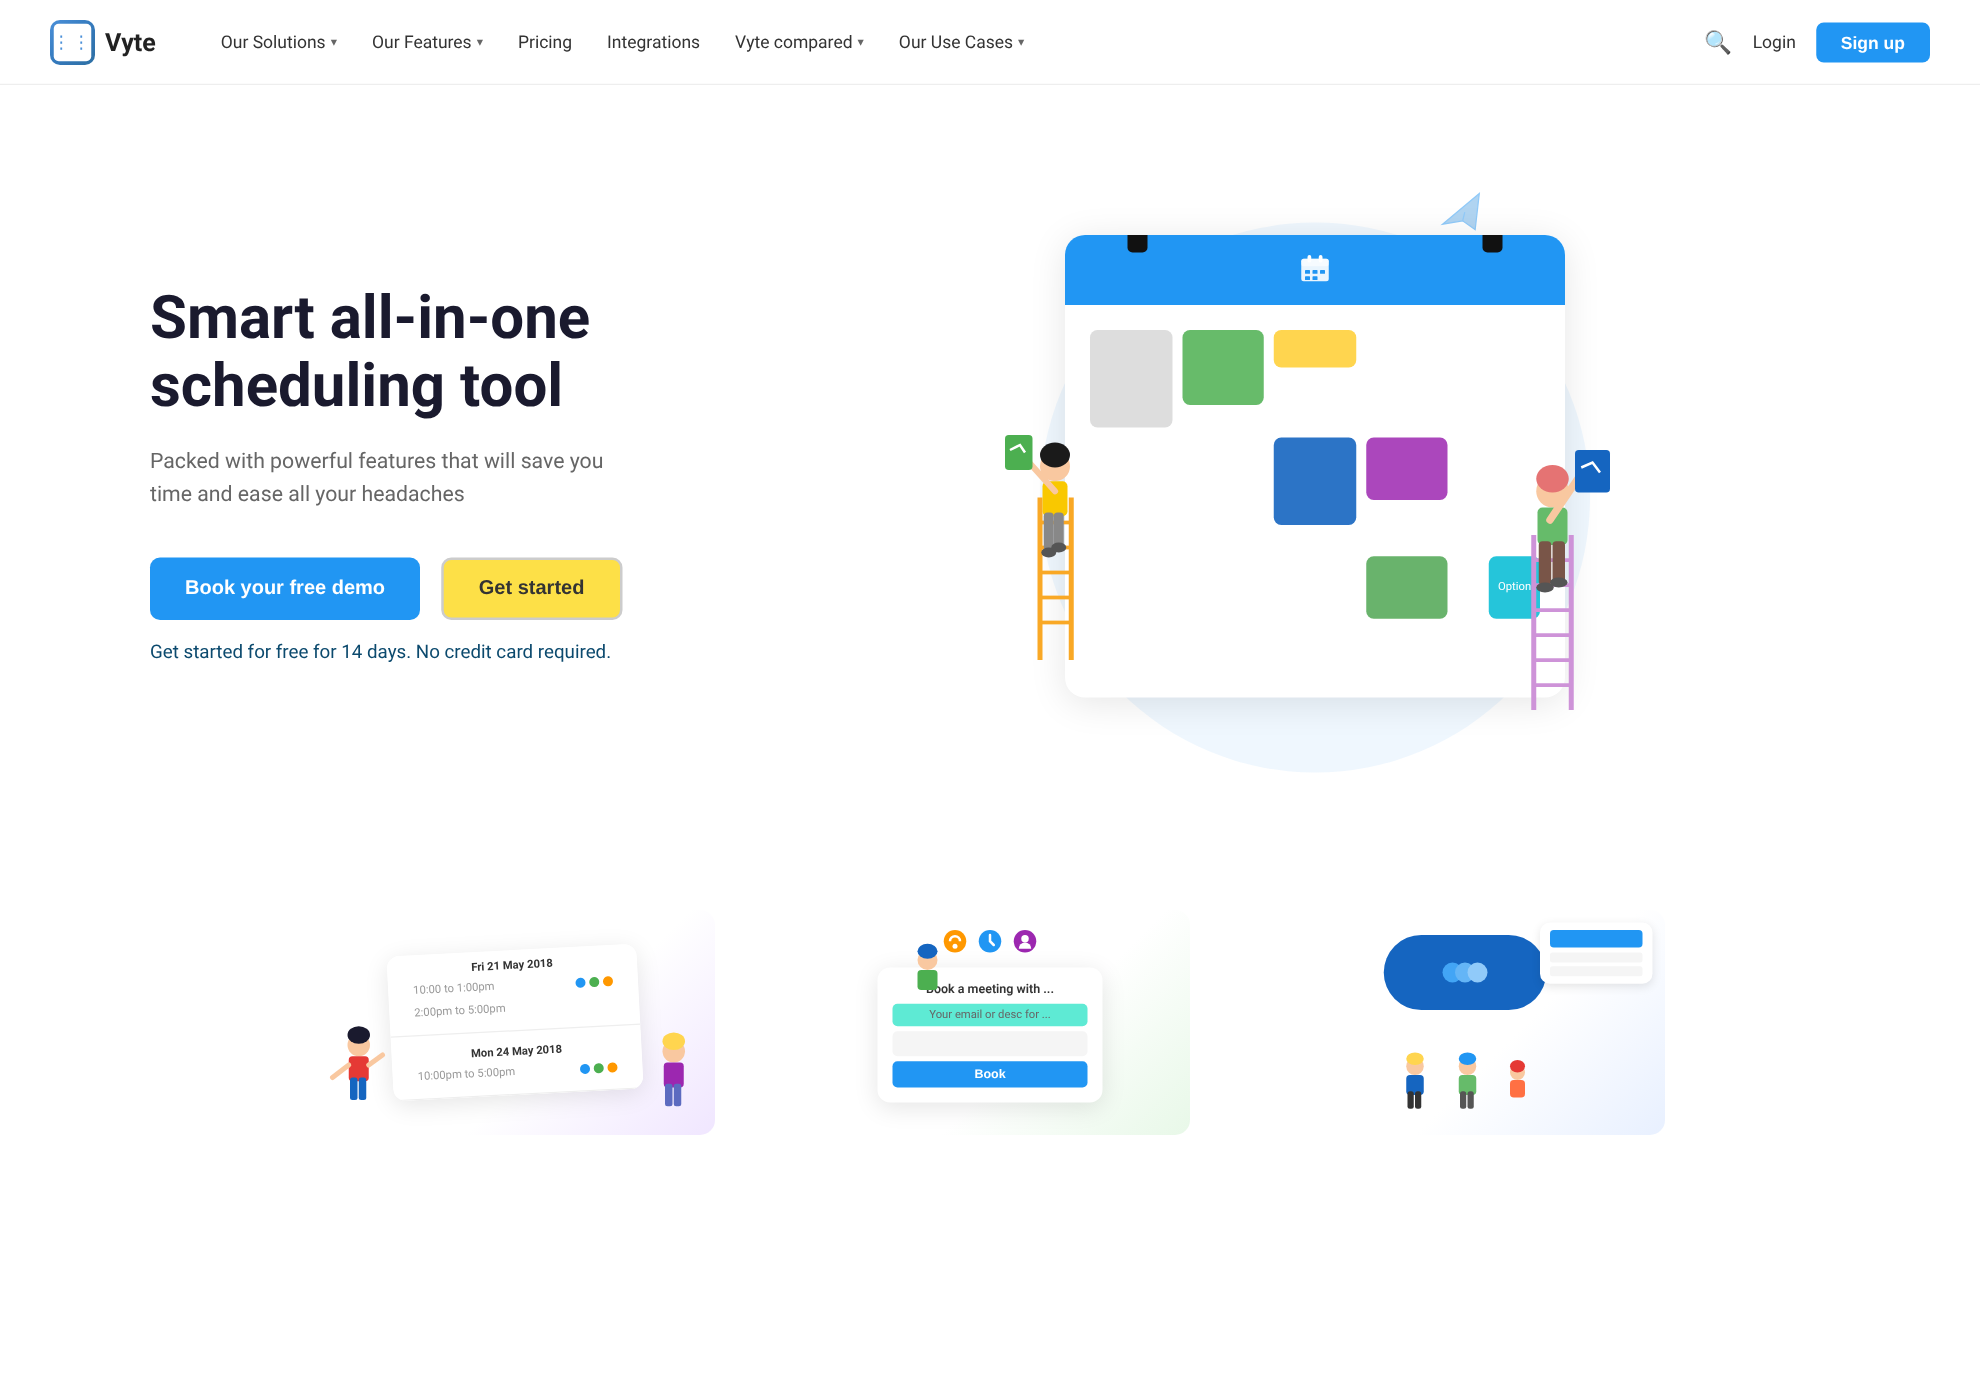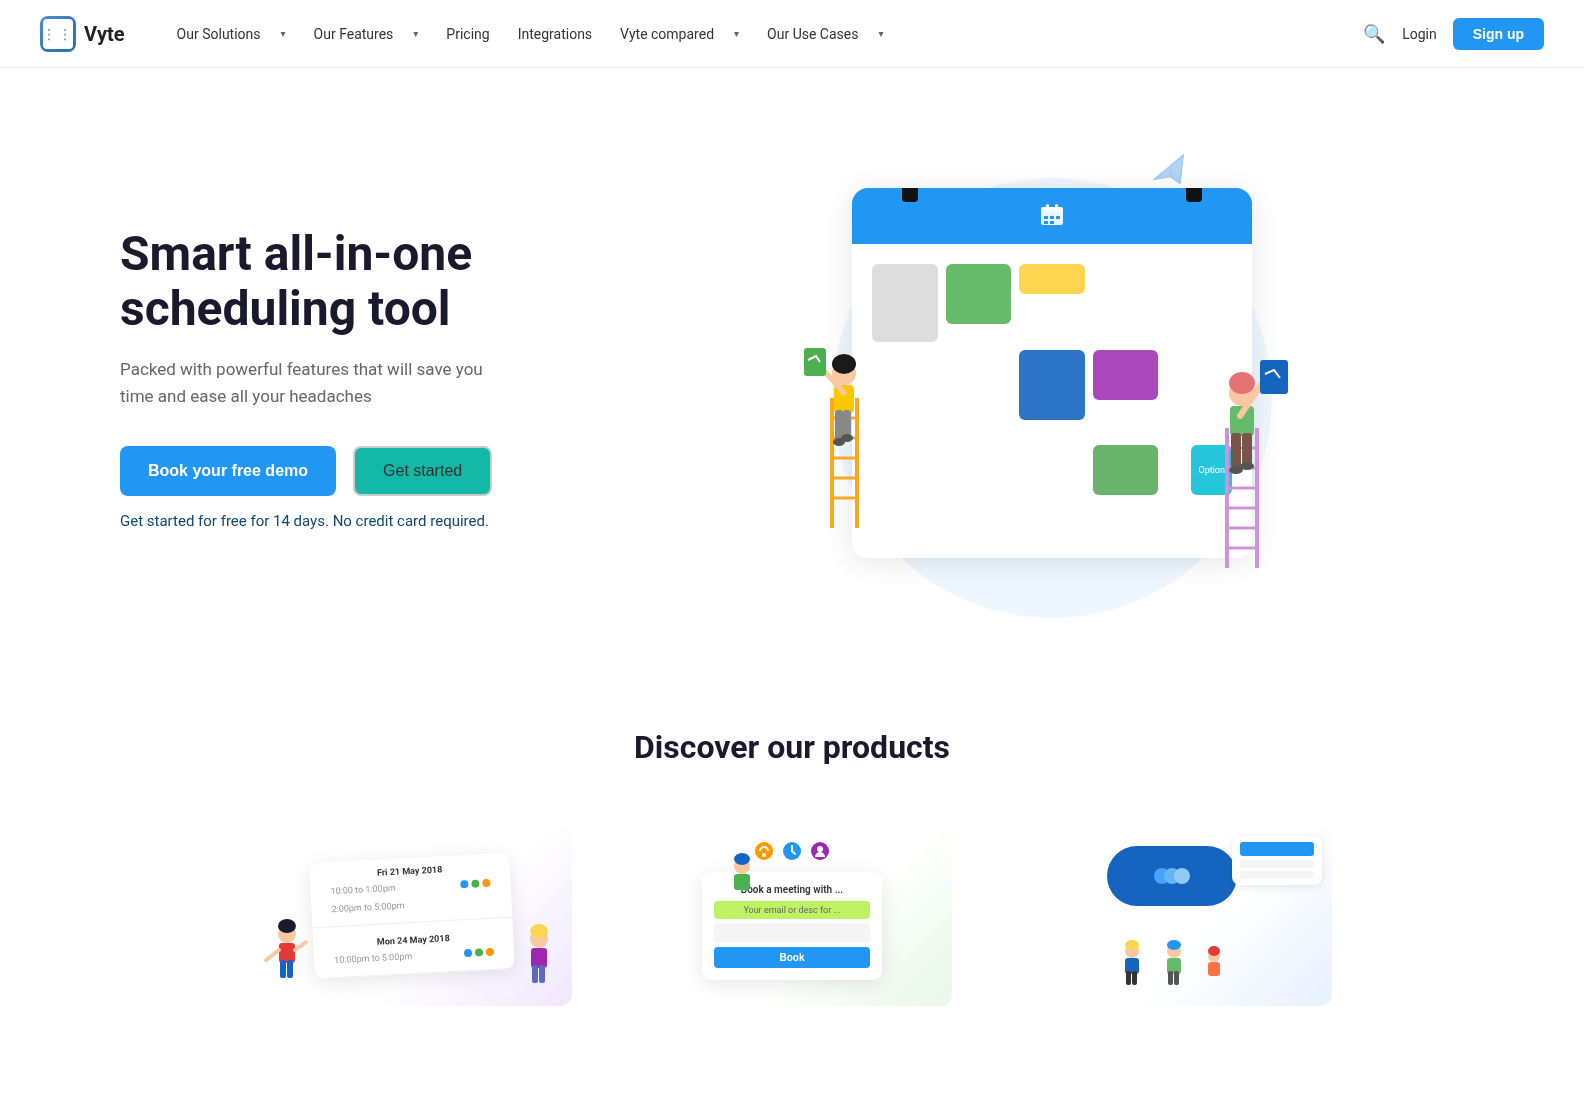--- a/index.html
+++ b/index.html
@@ -22,21 +22,21 @@
     .nav-logo-icon::before {
       content: ''; position: absolute; inset: 3px;
       background: #fff; border-radius: 4px;
     }
     .nav-logo-icon::after {
       content: '⋮⋮'; color: #4a90d9; font-size: 14px; position: relative; z-index: 1; letter-spacing: 2px;
     }
     .nav-logo-text { font-size: 20px; font-weight: 700; color: #222; }
     .nav-links { display: flex; align-items: center; gap: 4px; flex: 1; }
     .nav-link {
-      display: flex; align-items: center; gap: 20px;
+      display: flex; align-items: center; gap: 4px;
       padding: 8px 12px; font-size: 14px; color: #333;
       text-decoration: none; border-radius: 4px; cursor: pointer;
       white-space: nowrap;
     }
     .nav-link .chevron { font-size: 10px; color: #666; }
     .nav-actions { display: flex; align-items: center; gap: 16px; margin-left: auto; }
     .nav-search { cursor: pointer; color: #555; font-size: 18px; }
     .nav-login { font-size: 14px; color: #333; cursor: pointer; text-decoration: none; }
     .nav-signup {
       background: #2196F3; color: #fff; border: none;
@@ -54,23 +54,23 @@
     .hero-content { flex: 0 0 480px; }
     .hero-title { font-size: 48px; font-weight: 700; line-height: 1.15; color: #1a1a2e; margin-bottom: 20px; }
     .hero-subtitle { font-size: 17px; color: #666; line-height: 1.6; margin-bottom: 36px; max-width: 380px; }
     .hero-buttons { display: flex; gap: 17px; margin-bottom: 16px; }
     .btn-demo {
       background: #2196F3; color: #fff; border: none;
       padding: 14px 28px; border-radius: 8px; font-size: 16px;
       font-weight: 600; cursor: pointer;
     }
     .btn-start {
-      background: #14b8a6; color: #333; border: 2px solid #ccc;
+      background: #fde047; color: #333; border: 2px solid #ccc;
       padding: 14px 28px; border-radius: 8px; font-size: 16px;
-      font-weight: 400; cursor: pointer;
+      font-weight: 700; cursor: pointer;
     }
     .hero-note { font-size: 15px; color: #0c4a6e; }
     .hero-illustration { flex: 1; display: flex; justify-content: center; align-items: center; position: relative; }
 
     
     .illus-container {
       position: relative; width: 480px; height: 480px;
     }
     .illus-bg {
       position: absolute; top: 40px; left: 40px; right: 0; bottom: 0;
@@ -160,21 +160,21 @@
     .dot-green { background: #4CAF50; }
     .dot-orange { background: #FF9800; }
 
     
     .mini-booking {
       width: 180px; background: #fff;
       border-radius: 10px; box-shadow: 0 4px 20px rgba(0,0,0,0.1);
       padding: 12px; font-size: 9px;
     }
     .mini-booking-title { font-weight: 600; color: #333; margin-bottom: 6px; font-size: 10px; }
-    .mini-booking-field { background: #bef264; border-radius: 4px; padding: 4px 6px; margin-bottom: 4px; color: #666; }
+    .mini-booking-field { background: #5eead4; border-radius: 4px; padding: 4px 6px; margin-bottom: 4px; color: #666; }
     .mini-booking-btn { background: #2196F3; color: #fff; border: none; border-radius: 4px; padding: 5px; width: 100%; font-size: 10px; font-weight: 600; }
 
     .paper-plane {
       position: absolute; top: 20px; right: 80px;
       color: #90CAF9; font-size: 24px;
       transform: rotate(-20deg);
     }
 
     
     svg { overflow: visible; }
@@ -342,21 +342,20 @@
 
           <rect x="58" y="2" width="28" height="34" rx="3" fill="#1565C0"></rect>
           <path d="M63 16 L72 12 L78 20" stroke="white" stroke-width="2" fill="none"></path>
         </svg>
       </div>
     </div>
   </div>
 </section>
 
 <section class="discover">
-  <h2 class="discover-title">Discover our products</h2>
   <div class="products-grid">
 
     <div class="product-card">
       <div class="product-thumb thumb-1">
 
         <div style="position:relative; transform:rotate(-3deg);">
           <div class="mini-cal">
             <div class="mini-cal-header">
               <div class="mini-cal-date">Fri 21 May 2018</div>
               <div class="mini-cal-row">

